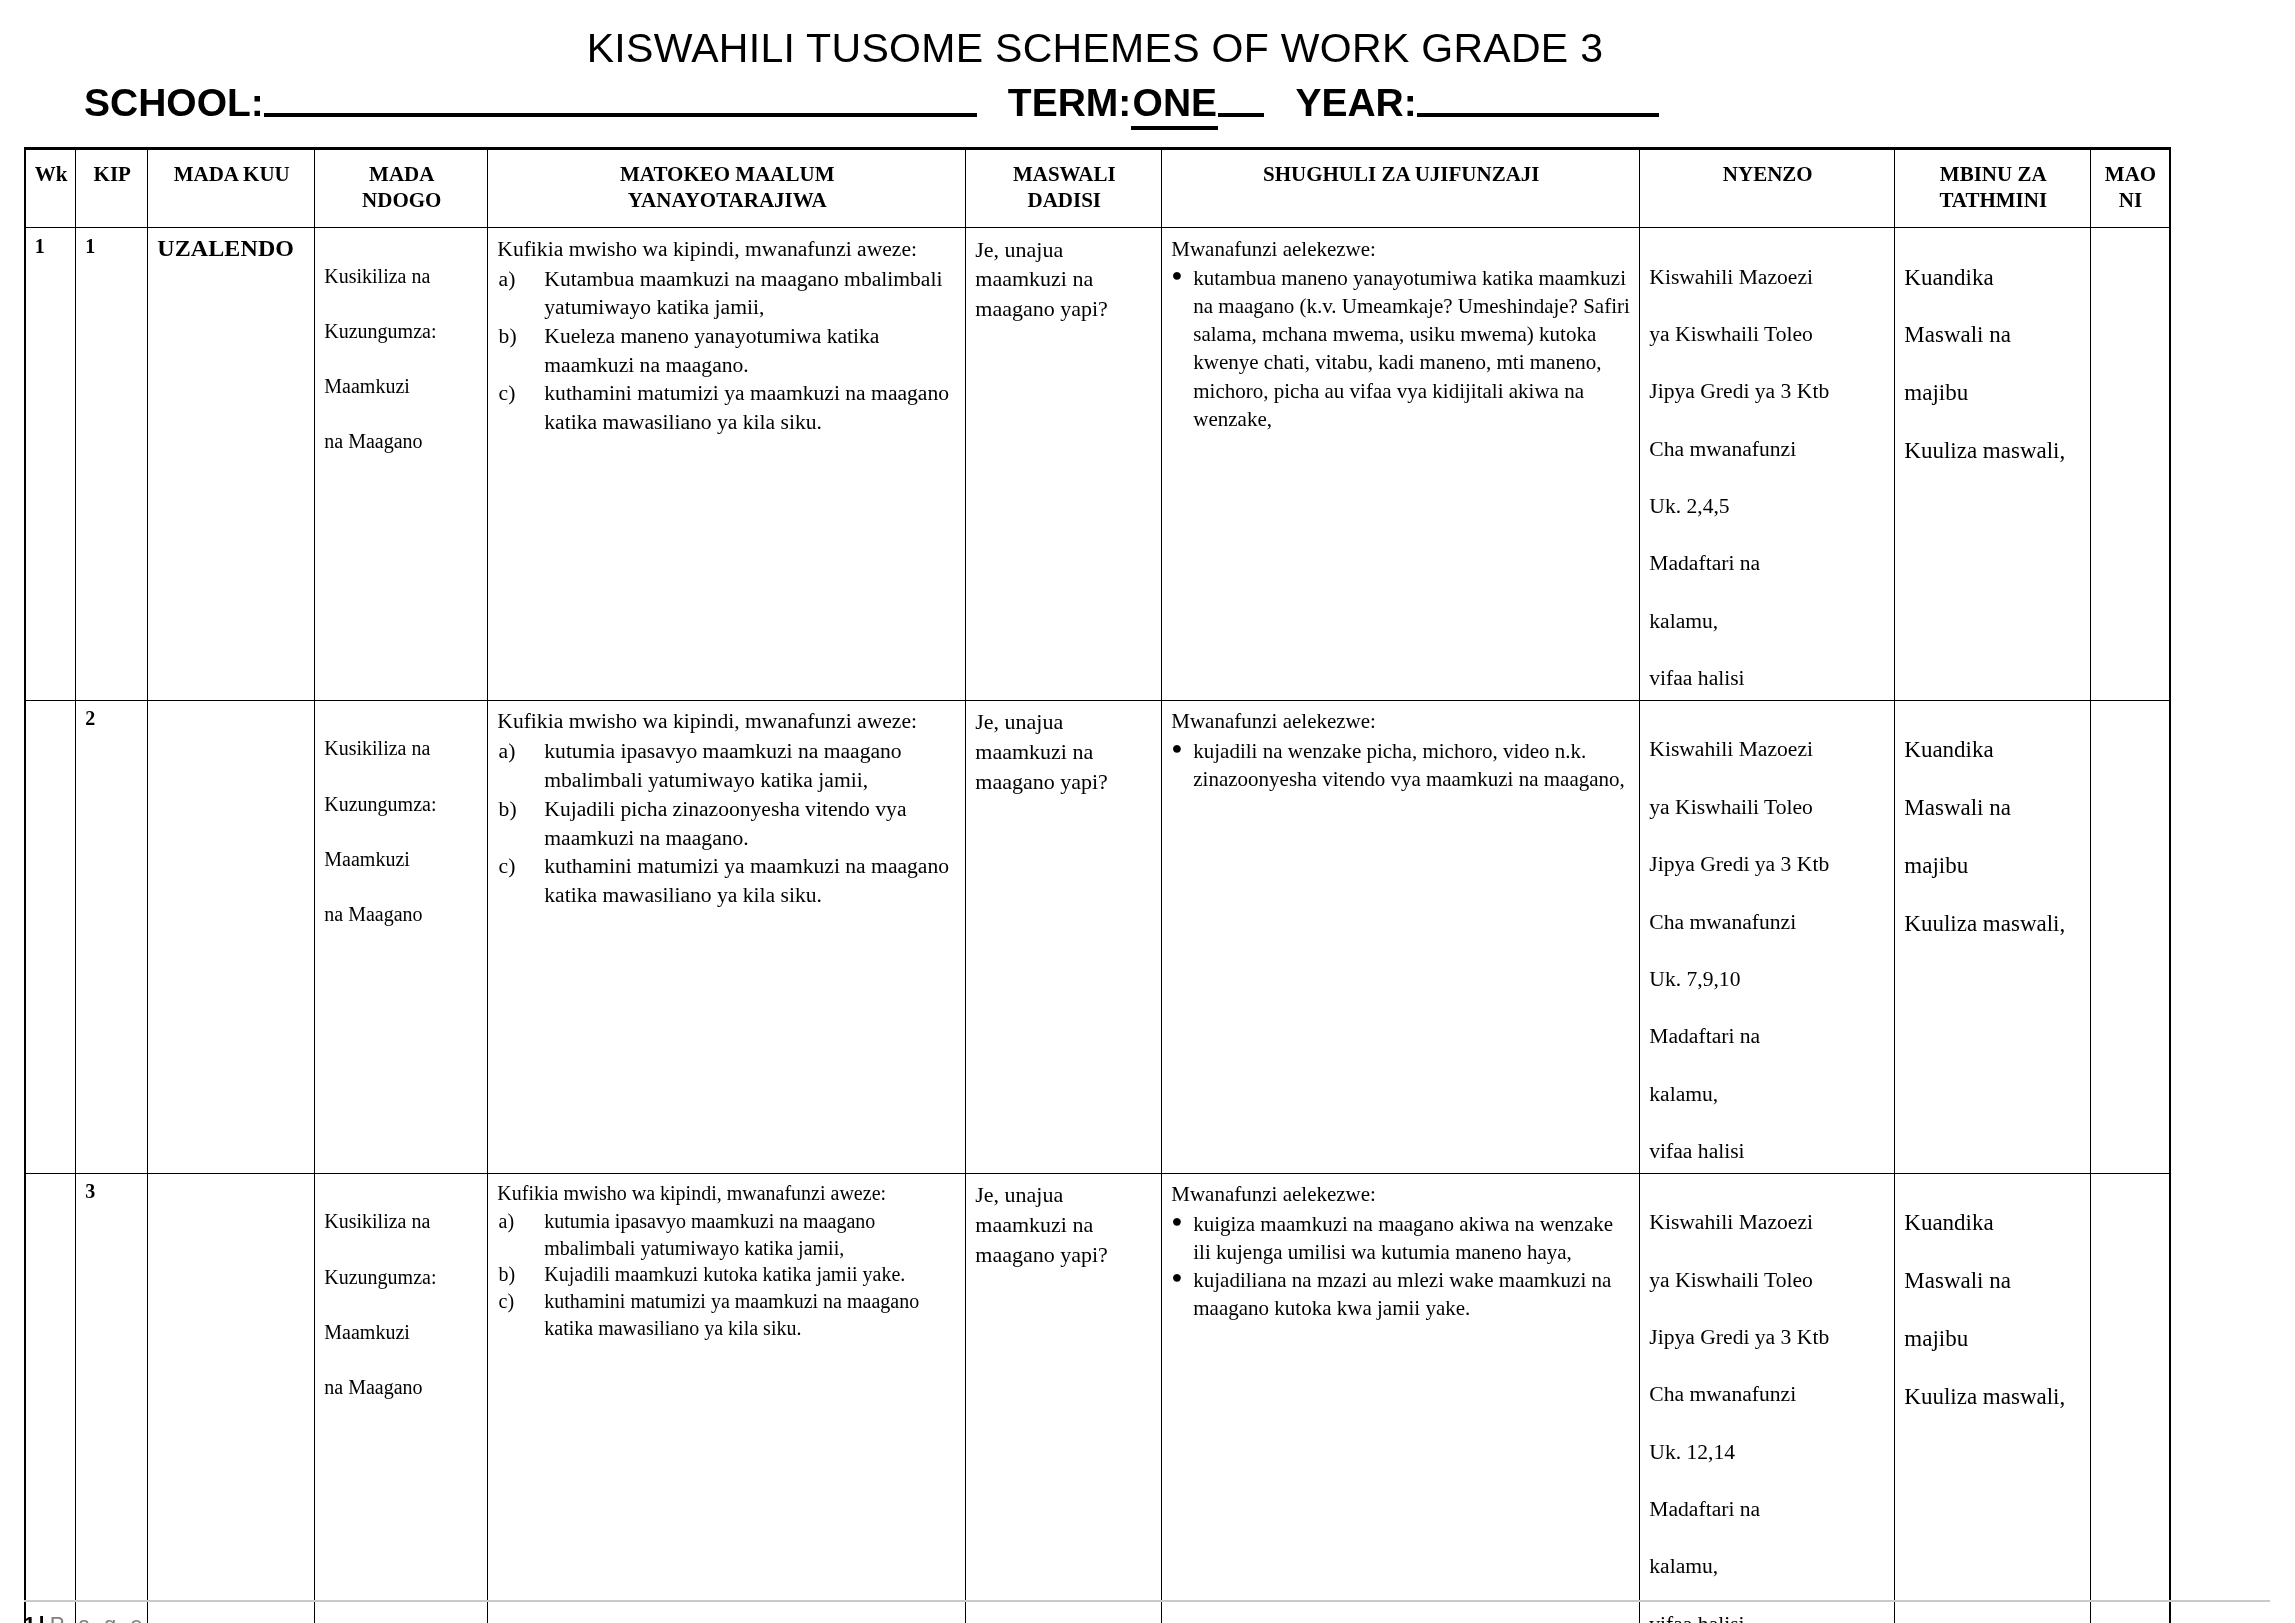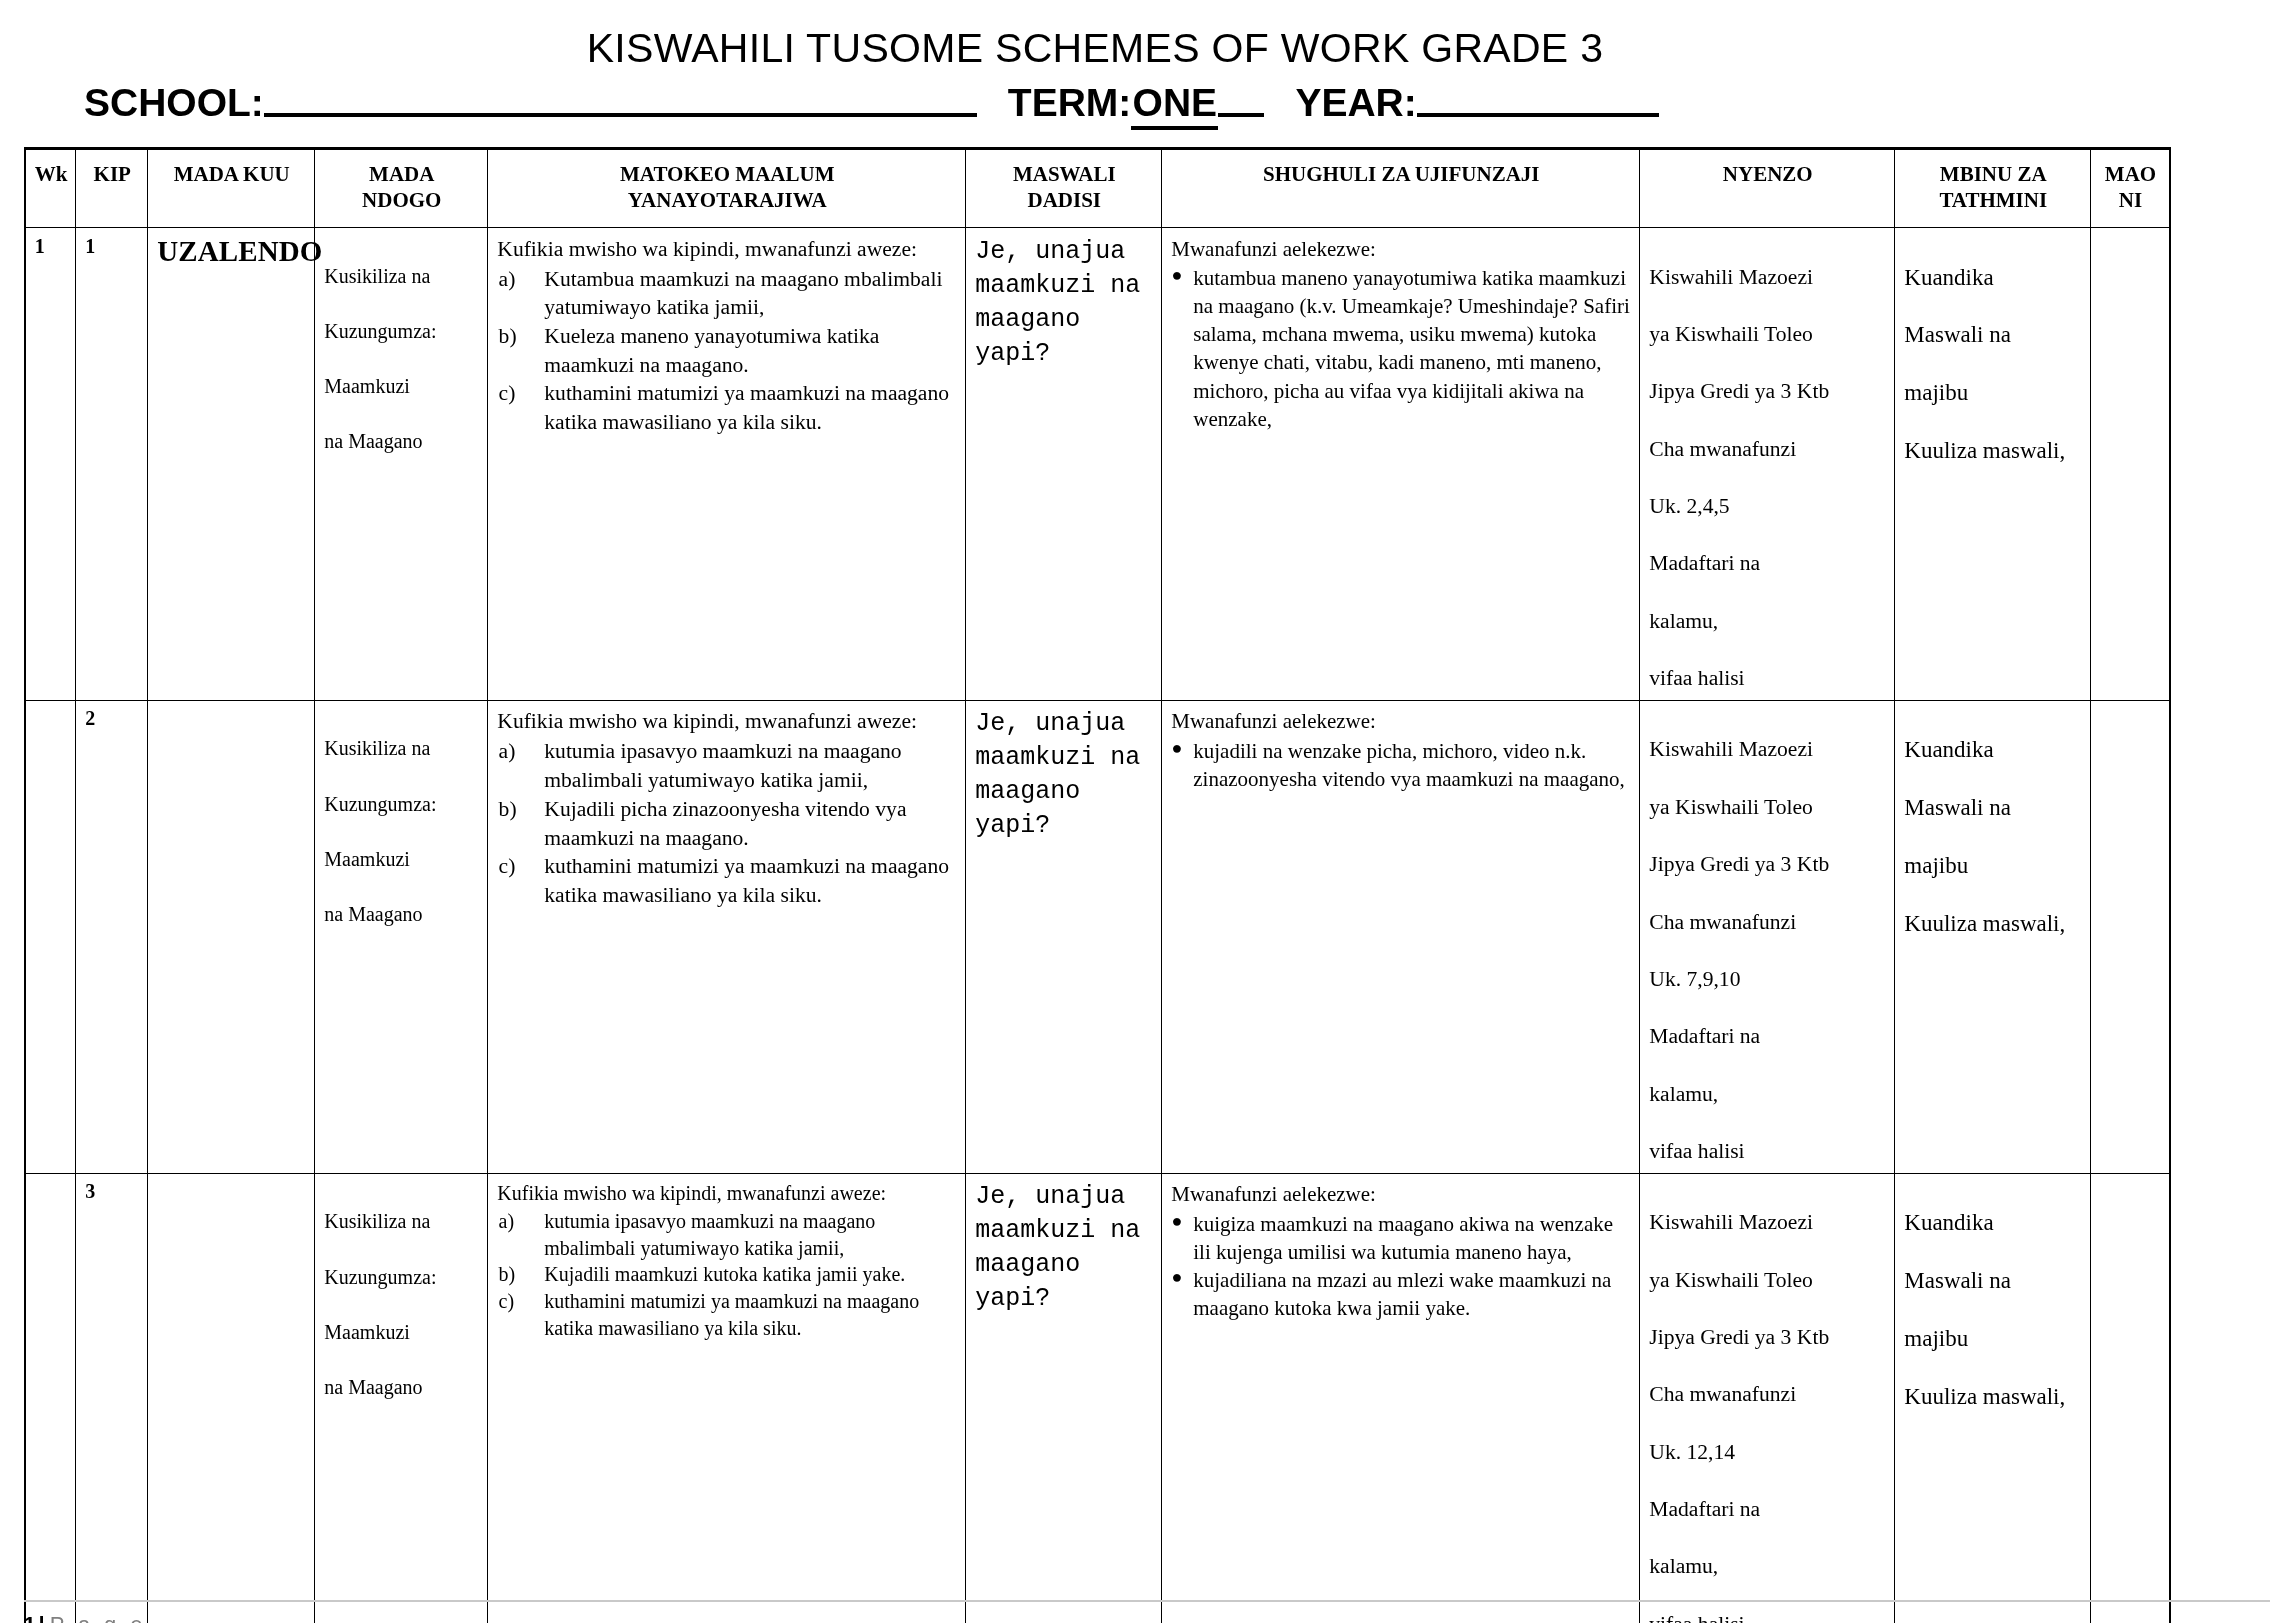--- a/index.html
+++ b/index.html
@@ -113,41 +113,40 @@
 
   td.cell-wk, td.cell-kip {
     font-weight: bold;
     font-size: 20px;
     text-align: left;
     padding-left: 10.5px;
     padding-top: 9.2px;
   }
   td.cell-mkuu {
     font-weight: bold;
-    font-size: 29px;
+    font-size: 24px;
     text-align: left;
     padding-top: 9.2px;
     letter-spacing: 0.1px;
   }
   td.cell-mndogo {
     font-size: 20px;
     line-height: 1.36;
     padding-top: 9.2px;
   }
   td.cell-matokeo {
     font-size: 21.6px;
     line-height: 1.33;
     padding-top: 7.9px;
   }
   td.cell-matokeo.compact { font-size: 20px; }
   td.cell-maswali {
-    font-size: 25px;
+    font-size: 22px;
     line-height: 1.36;
     padding-top: 7.9px;
-    font-family: Liberation Mono, monospace;
   }
   td.cell-shughuli {
     font-size: 21px;
     line-height: 1.34;
     padding-top: 7.9px;
   }
   td.cell-nyenzo {
     font-size: 21.6px;
     line-height: 1.36;
     padding-top: 7.9px;

